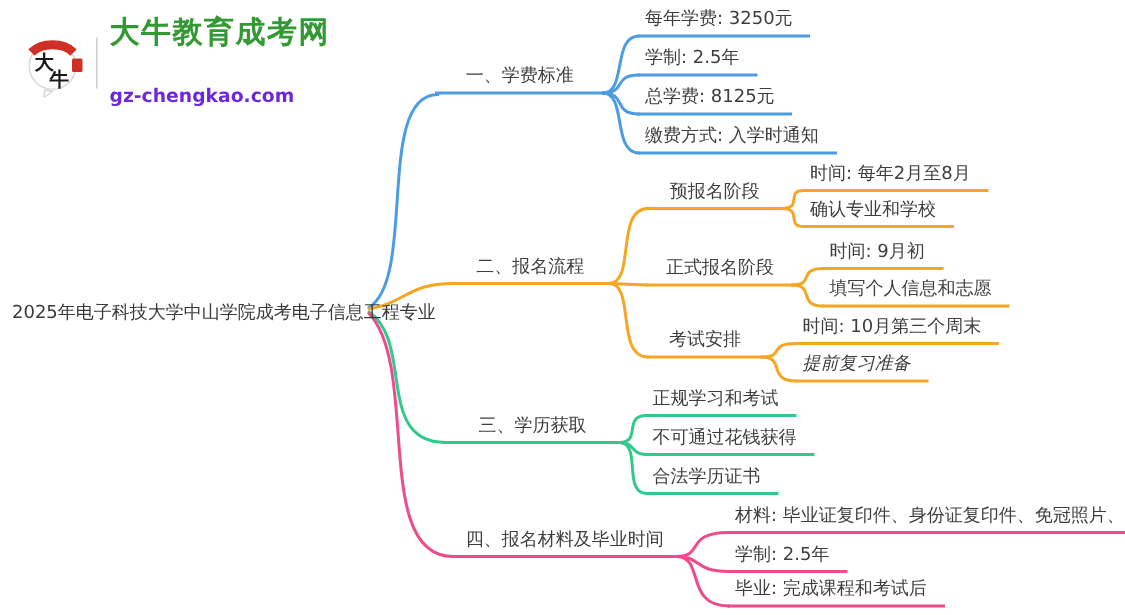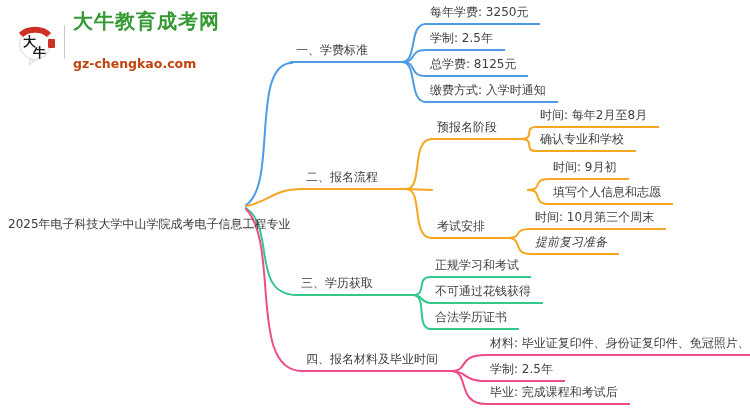--- a/index.html
+++ b/index.html
@@ -16,36 +16,36 @@
     position:absolute;
     z-index:1;
     white-space:nowrap;
     font-size:12px;
     line-height:14px;
     color:#3e3e3e;
     padding:0 12px 4px 5px;
     border-bottom:2px solid transparent;
   }
   .branch{
-    text-align:left;
+    text-align:center;
     padding:0 6px 4px 6px;
   }
   .b-blue{border-bottom-color:#4d9ce2;}
   .b-orange{border-bottom-color:#f5a623;}
   .b-green{border-bottom-color:#33c98c;}
   .b-pink{border-bottom-color:#ee4b8d;}
   .root{
     position:absolute;z-index:1;
-    font-size:12px;color:#3a3a3a;white-space:nowrap;margin-top:16px;
+    font-size:12px;color:#3a3a3a;white-space:nowrap;
   }
   
   #logo{position:absolute;left:14px;top:12px;display:flex;align-items:center;z-index:2;}
   #logo .divider{width:1px;height:34px;background:#cccccc;margin:0 8px 0 6px;}
   #logo .txt .title{font-size:20px;font-weight:bold;color:#339933;letter-spacing:1px;line-height:19px;}
-  #logo .txt .domain{font-size:12.5px;font-weight:bold;color:#c2410c;line-height:15px;margin-top:25px;}
+  #logo .txt .domain{font-size:12.5px;font-weight:bold;color:#6d28d9;line-height:15px;margin-top:25px;}
 </style>
 </head>
 <body>
 
 <div id="canvas">
 
   <svg id="wires" width="750" height="410" viewBox="0 0 750 410">
     <g fill="none" stroke-width="2" stroke-linecap="round">
 
       <g stroke="#4d9ce2">
@@ -108,20 +108,21 @@
   <div class="node b-blue" style="left:425px;top:31px;">学制: 2.5年</div>
   <div class="node b-blue" style="left:425px;top:57px;text-align:center;">总学费: 8125元</div>
   <div class="node b-blue" style="left:425px;top:83px;">缴费方式: 入学时通知</div>
 
   <div class="node branch b-orange" style="left:300px;top:170px;width:107px;">二、报名流程</div>
 
   <div class="node branch b-orange" style="left:431px;top:120px;width:91px;">预报名阶段</div>
   <div class="node b-orange" style="left:535px;top:108px;">时间: 每年2月至8月</div>
   <div class="node b-orange" style="left:535px;top:132px;">确认专业和学校</div>
 
+  <div class="node branch b-orange" style="left:431px;top:171px;width:98px;">正式报名阶段</div>
   <div class="node b-orange" style="left:548px;top:160px;">时间: 9月初</div>
   <div class="node b-orange" style="left:548px;top:185px;">填写个人信息和志愿</div>
 
   <div class="node branch b-orange" style="left:431px;top:219px;width:78px;">考试安排</div>
   <div class="node b-orange" style="left:530px;top:210px;">时间: 10月第三个周末</div>
   <div class="node b-orange" style="left:530px;top:235px;font-style:italic;">提前复习准备</div>
 
   <div class="node branch b-green" style="left:295px;top:276px;width:120px;">三、学历获取</div>
   <div class="node b-green" style="left:430px;top:258px;">正规学习和考试</div>
   <div class="node b-green" style="left:430px;top:284px;">不可通过花钱获得</div>

